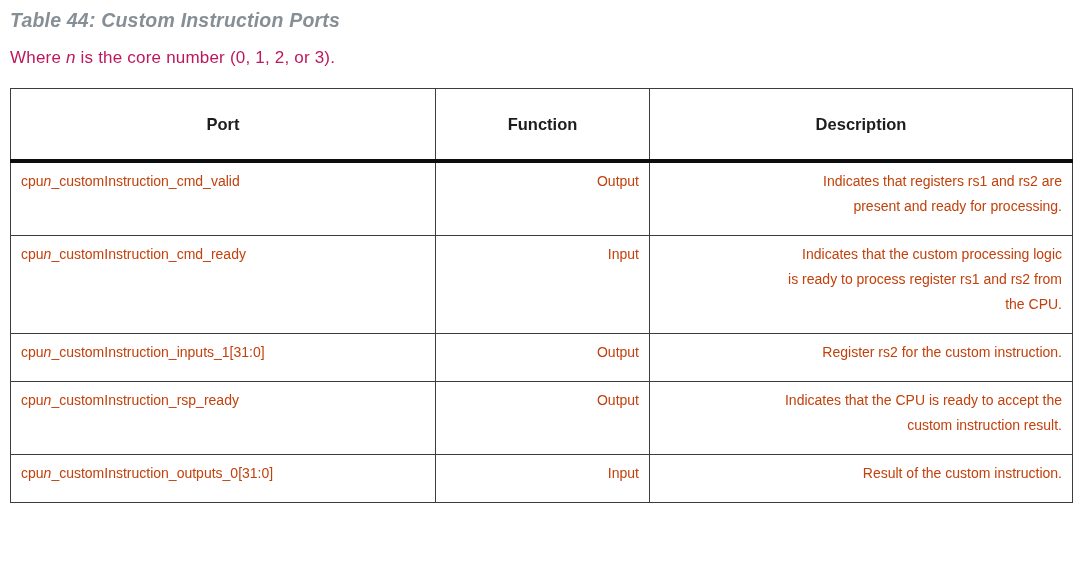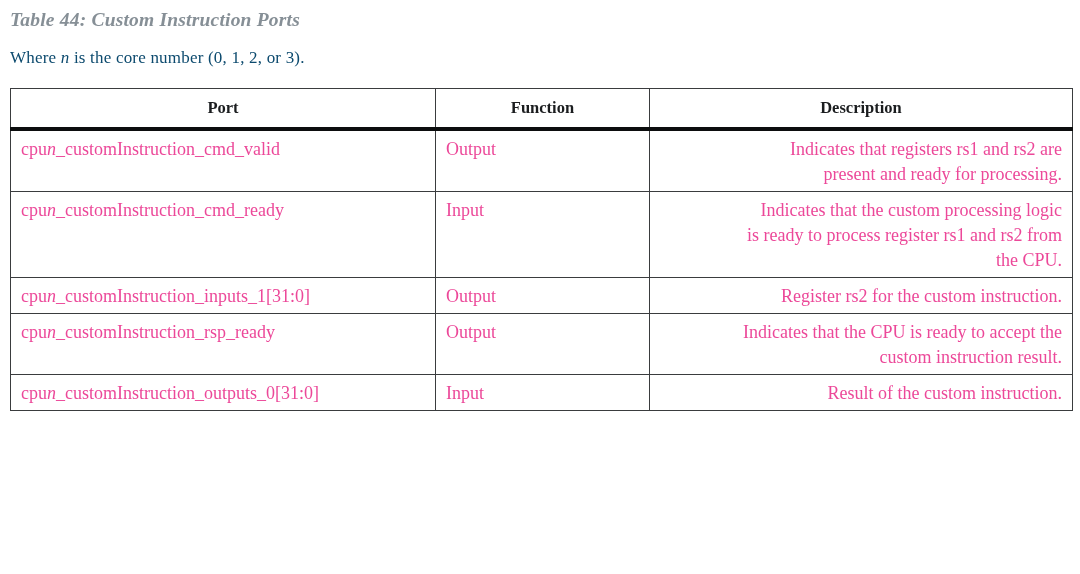--- a/index.html
+++ b/index.html
@@ -4,76 +4,76 @@
 <style>
   html, body {
     margin: 0;
     padding: 0;
     background: #ffffff;
     width: 1080px;
     height: 574px;
     font-family: "Liberation Sans", sans-serif;
     overflow: hidden;
   }
-  .page { position: relative; width: 931px; height: 574px; background: #ffffff; font-family: Liberation Serif, serif; }
+  .page { position: relative; width: 931px; height: 574px; background: #ffffff; }
 
   .caption {
     position: absolute;
     left: 10px;
     top: 9px;
     font-size: 19.5px;
     font-weight: bold;
     font-style: italic;
     color: #868F96;
     letter-spacing: 0.2px;
   }
   .subcaption {
     position: absolute;
     left: 10px;
     top: 48px;
     font-size: 17px;
-    color: #0c4a6e;
+    color: #be185d;
     letter-spacing: 0.2px;
   }
   .subcaption i { font-style: italic; }
 
   table.ports {
     position: absolute;
     left: 10px;
     top: 88px;
     width: 1062px;
     border-collapse: collapse;
     table-layout: fixed;
   }
   col.c1 { width: 425px; }
   col.c2 { width: 214px; }
   col.c3 { width: 423px; }
 
   table.ports th {
     border: 1.6px solid #3A3C3E;
     border-bottom: 4px solid #0C0D0E;
-    padding: 8px 6px;
+    padding: 24px 6px;
     font-size: 16.5px;
     line-height: 22px;
     font-weight: bold;
     color: #1B1D1F;
     text-align: center;
     background: #ffffff;
   }
   table.ports td {
     border: 1.6px solid #3A3C3E;
-    padding: 6px 10px 4px 10px;
-    font-size: 18px;
+    padding: 6px 10px 16px 10px;
+    font-size: 14px;
     line-height: 25px;
-    color: #ec4899;
+    color: #c2410c;
     vertical-align: top;
     background: #ffffff;
   }
   td.c-port { text-align: left; }
-  td.c-dir  { text-align: left; }
+  td.c-dir  { text-align: right; }
   td.c-desc { text-align: right; white-space: pre-line; }
   .core-n { font-style: italic; }
 </style>
 </head>
 <body>
 
 <div class="page">
 
   <div class="caption">Table 44: Custom Instruction Ports</div>
 

